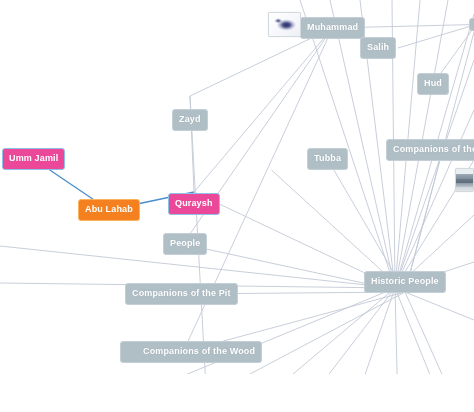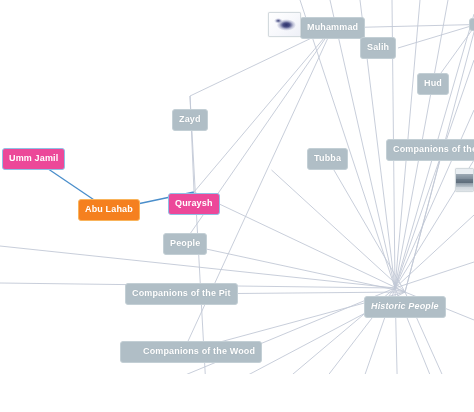--- a/index.html
+++ b/index.html
@@ -148,21 +148,21 @@
       <div class="node normal" style="left: 360px; top: 37px;"><span>Salih</span></div>
       <div class="node normal" style="left: 417px; top: 73px;"><span>Hud</span></div>
       <div class="node normal" style="left: 469px; top: 18px;"><span></span></div>
       <div class="node normal" style="left: 172px; top: 85px; margin-top: 24px;"><span>Zayd</span></div>
       <div class="node normal" style="left: 386px; top: 139px;"><span>Companions of the Ca</span></div>
       <div class="node normal" style="left: 307px; top: 148px;"><span>Tubba</span></div>
       <div class="node selected-blue" style="left: 2px; top: 148px;"><span>Umm Jamil</span></div>
       <div class="node selected-blue" style="left: 168px; top: 193px;"><span>Quraysh</span></div>
       <div class="node selected-orange" style="left: 78px; top: 199px;"><span>Abu Lahab</span></div>
       <div class="node normal" style="left: 163px; top: 233px;"><span>People</span></div>
-      <div class="node normal" style="left: 364px; top: 296px; font-style: italic;"><span>Historic People</span></div>
+      <div class="node normal" style="left: 364px; top: 271px;"><span>Historic People</span></div>
       <div class="node normal" style="left: 125px; top: 283px;"><span>Companions of the Pit</span></div>
       <div class="node normal" style="left: 120px; top: 341px; padding-left: 22px;"><span>Companions of the Wood</span></div>
       <div class="node normal" style="left: 191px; top: 386px;"><span>Aad</span></div>
       <div class="node normal" style="left: 420px; top: 392px;"><span>Companions</span></div>
       <div class="thumb" style="left: 268px; top: 12px; width: 33px; height: 25px;">
         <div class="thumb-calligraphy"></div>
       </div>
       <div class="thumb" style="left: 455px; top: 168px; width: 19px; height: 24px;">
         <div class="thumb-photo"></div>
       </div>

